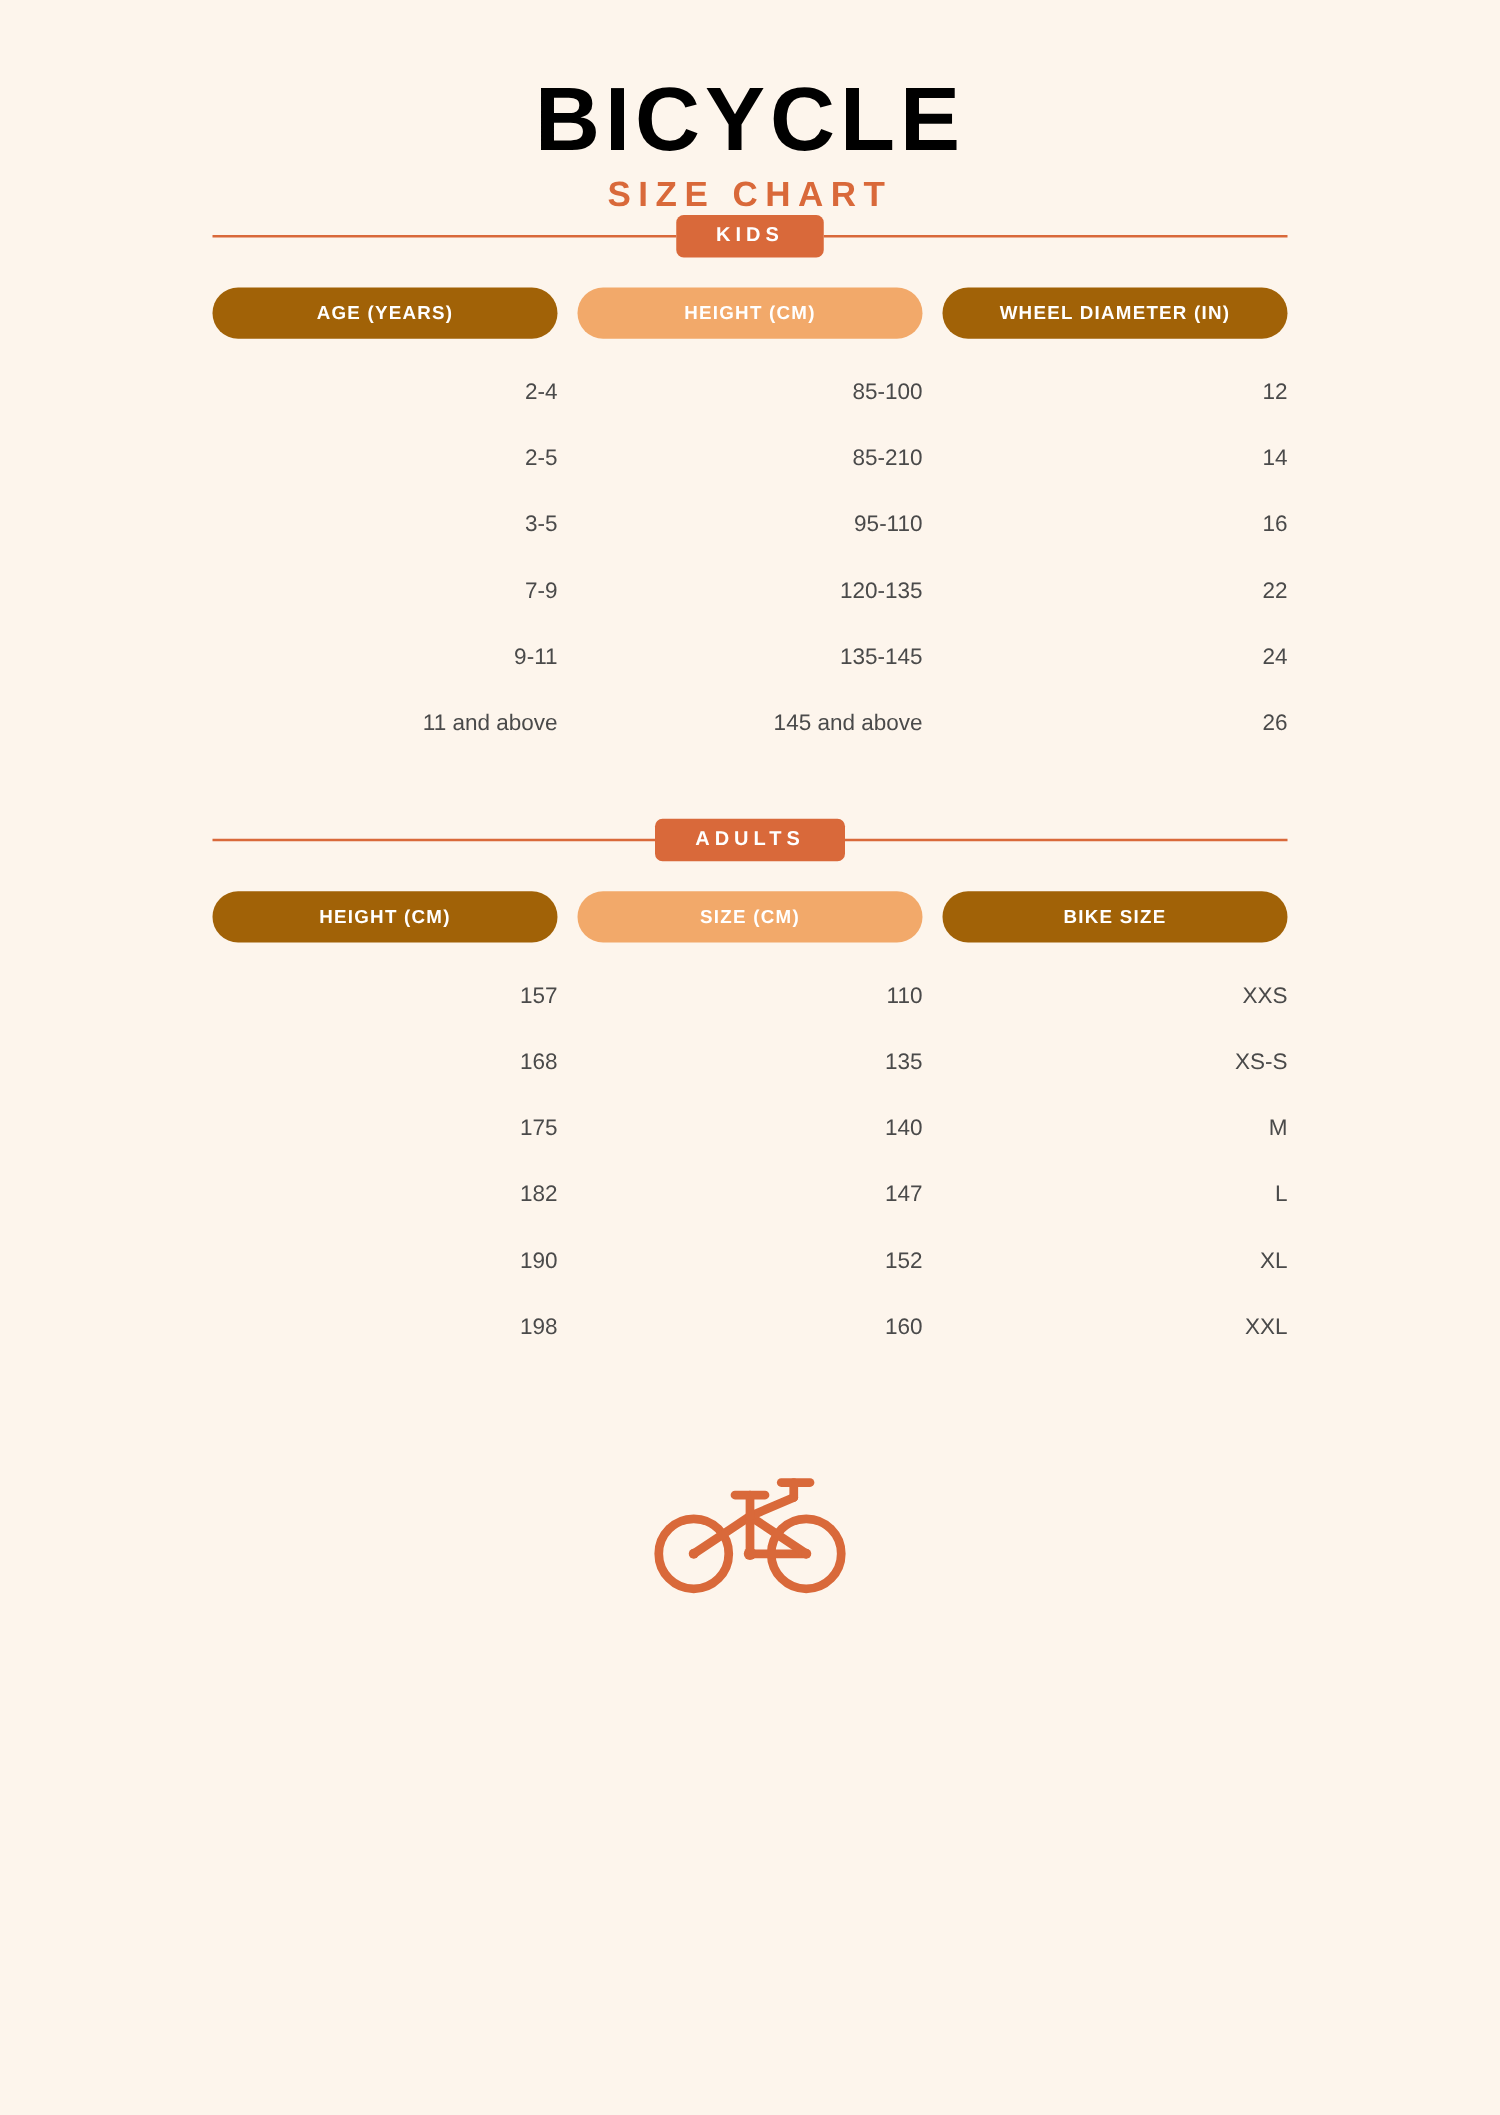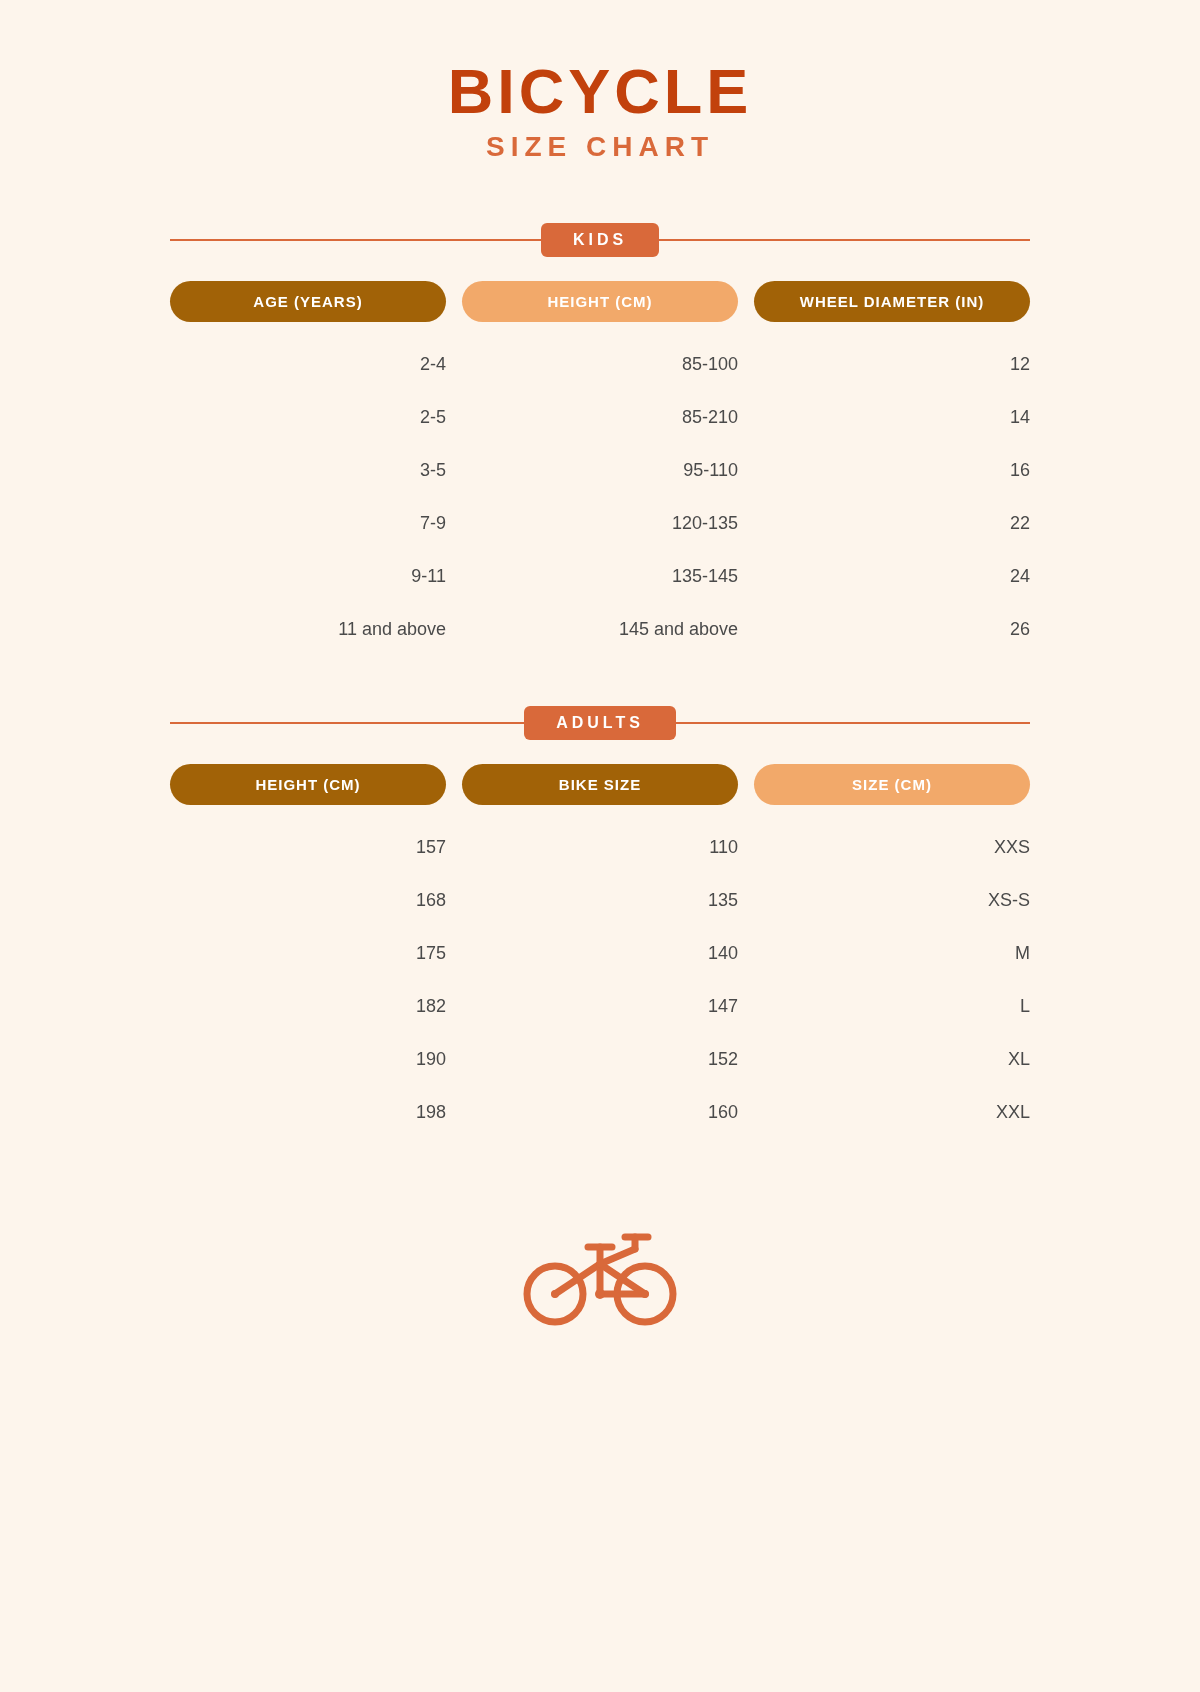--- a/index.html
+++ b/index.html
@@ -15,36 +15,35 @@
     }
 
     .page {
       width: 860px;
       display: flex;
       flex-direction: column;
       align-items: center;
     }
 
     .main-title {
-      font-size: 63px;
+      font-size: 72px;
       font-weight: 900;
-      color: #c2410c;
+      color: #000000;
       letter-spacing: 4px;
       text-transform: uppercase;
       line-height: 1;
       margin-bottom: 8px;
     }
 
     .sub-title {
       font-size: 28px;
       font-weight: 800;
       color: #d9693a;
       letter-spacing: 6px;
       text-transform: uppercase;
-      margin-bottom: 60px;
     }
 
     .section {
       width: 100%;
       margin-bottom: 50px;
     }
 
     .section-header {
       display: flex;
       align-items: center;
@@ -202,22 +201,22 @@
   <div class="section">
     <div class="section-header">
       <div class="section-line"></div>
       <div class="section-badge">ADULTS</div>
       <div class="section-line"></div>
     </div>
 
     <div class="table-container">
       <div class="table-headers adults-headers">
         <div class="header-cell header-teal">HEIGHT (cm)</div>
+        <div class="header-cell header-orange">SIZE (cm)</div>
         <div class="header-cell header-teal">BIKE SIZE</div>
-        <div class="header-cell header-orange">SIZE (cm)</div>
       </div>
       <div class="table-rows" id="adults-rows">
           <div class="table-row adults-row">
             <div class="table-cell">157</div>
             <div class="table-cell">110</div>
             <div class="table-cell">XXS</div>
           </div>
           <div class="table-row adults-row">
             <div class="table-cell">168</div>
             <div class="table-cell">135</div>

